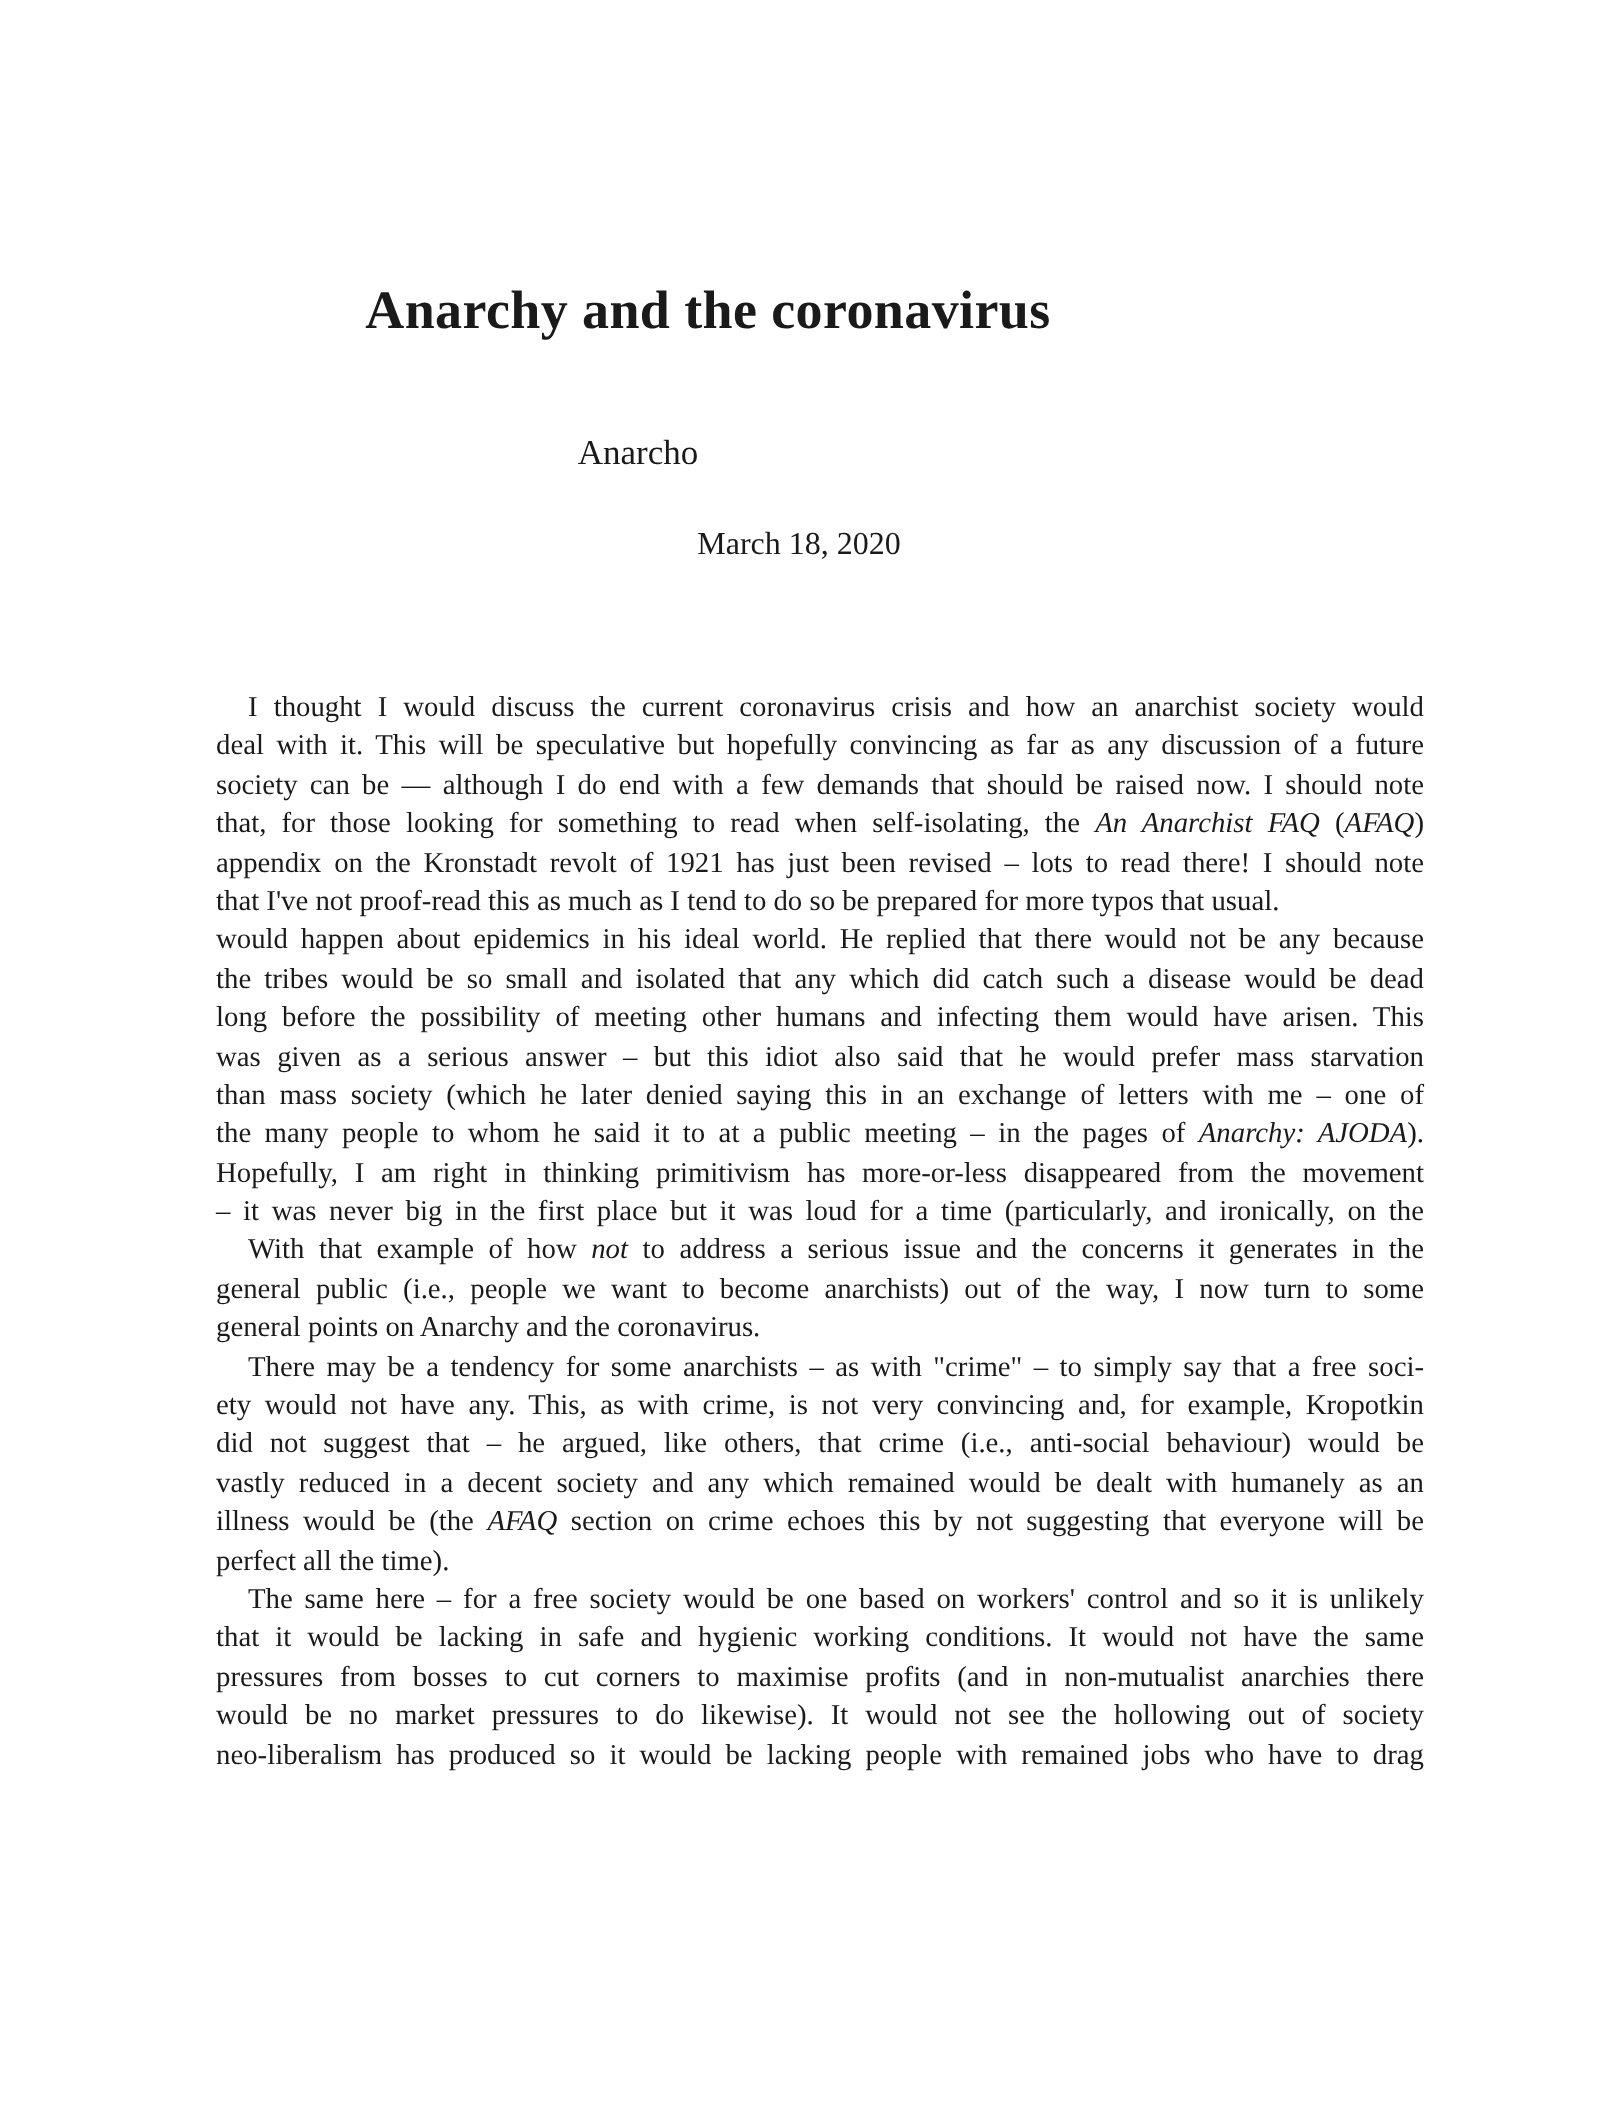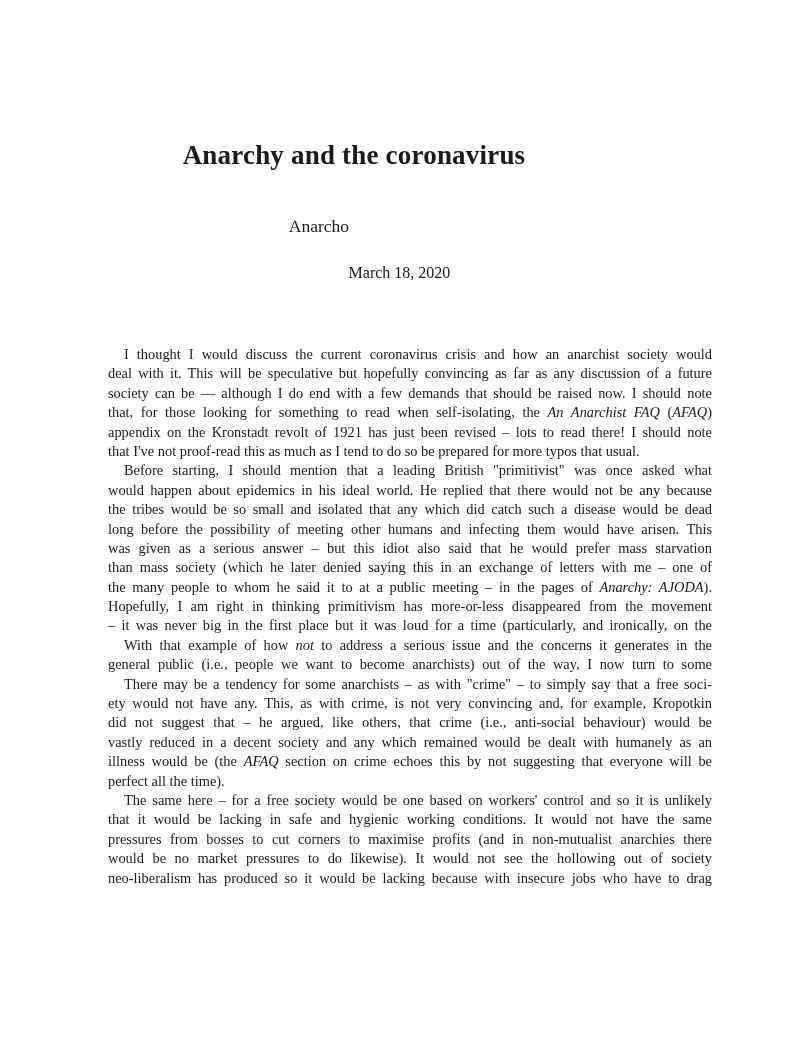--- a/index.html
+++ b/index.html
@@ -26,42 +26,42 @@
 <div class="body">
   <div class="para">
       <span class="line indent">I thought I would discuss the current coronavirus crisis and how an anarchist society would</span>
       <span class="line">deal with it. This will be speculative but hopefully convincing as far as any discussion of a future</span>
       <span class="line">society can be — although I do end with a few demands that should be raised now. I should note</span>
       <span class="line">that, for those looking for something to read when self-isolating, the <em>An Anarchist FAQ</em> (<em>AFAQ</em>)</span>
       <span class="line">appendix on the Kronstadt revolt of 1921 has just been revised – lots to read there! I should note</span>
       <span class="line last">that I've not proof-read this as much as I tend to do so be prepared for more typos that usual.</span>
     </div>
   <div class="para">
-      <span class="line indent">Before starting, I should mention that a leading British "primitivist" was once asked what</span>
       <span class="line">would happen about epidemics in his ideal world. He replied that there would not be any because</span>
       <span class="line">the tribes would be so small and isolated that any which did catch such a disease would be dead</span>
       <span class="line">long before the possibility of meeting other humans and infecting them would have arisen. This</span>
       <span class="line">was given as a serious answer – but this idiot also said that he would prefer mass starvation</span>
       <span class="line">than mass society (which he later denied saying this in an exchange of letters with me – one of</span>
       <span class="line">the many people to whom he said it to at a public meeting – in the pages of <em>Anarchy: AJODA</em>).</span>
       <span class="line">Hopefully, I am right in thinking primitivism has more-or-less disappeared from the movement</span>
       <span class="line">– it was never big in the first place but it was loud for a time (particularly, and ironically, on the</span>
     </div>
   <div class="para">
       <span class="line indent">With that example of how <em>not</em> to address a serious issue and the concerns it generates in the</span>
       <span class="line">general public (i.e., people we want to become anarchists) out of the way, I now turn to some</span>
+      <span class="line last">general points on Anarchy and the coronavirus.</span>
     </div>
   <div class="para">
       <span class="line indent">There may be a tendency for some anarchists – as with "crime" – to simply say that a free soci-</span>
       <span class="line">ety would not have any. This, as with crime, is not very convincing and, for example, Kropotkin</span>
       <span class="line">did not suggest that – he argued, like others, that crime (i.e., anti-social behaviour) would be</span>
       <span class="line">vastly reduced in a decent society and any which remained would be dealt with humanely as an</span>
       <span class="line">illness would be (the <em>AFAQ</em> section on crime echoes this by not suggesting that everyone will be</span>
       <span class="line last">perfect all the time).</span>
     </div>
   <div class="para">
       <span class="line indent">The same here – for a free society would be one based on workers' control and so it is unlikely</span>
       <span class="line">that it would be lacking in safe and hygienic working conditions. It would not have the same</span>
       <span class="line">pressures from bosses to cut corners to maximise profits (and in non-mutualist anarchies there</span>
       <span class="line">would be no market pressures to do likewise). It would not see the hollowing out of society</span>
-      <span class="line">neo-liberalism has produced so it would be lacking because with insecure jobs who have to drag</span>
+      <span class="line">neo-liberalism has produced so it would be lacking people with remained jobs who have to drag</span>
     </div>
 </div>
 
 </body></html>

